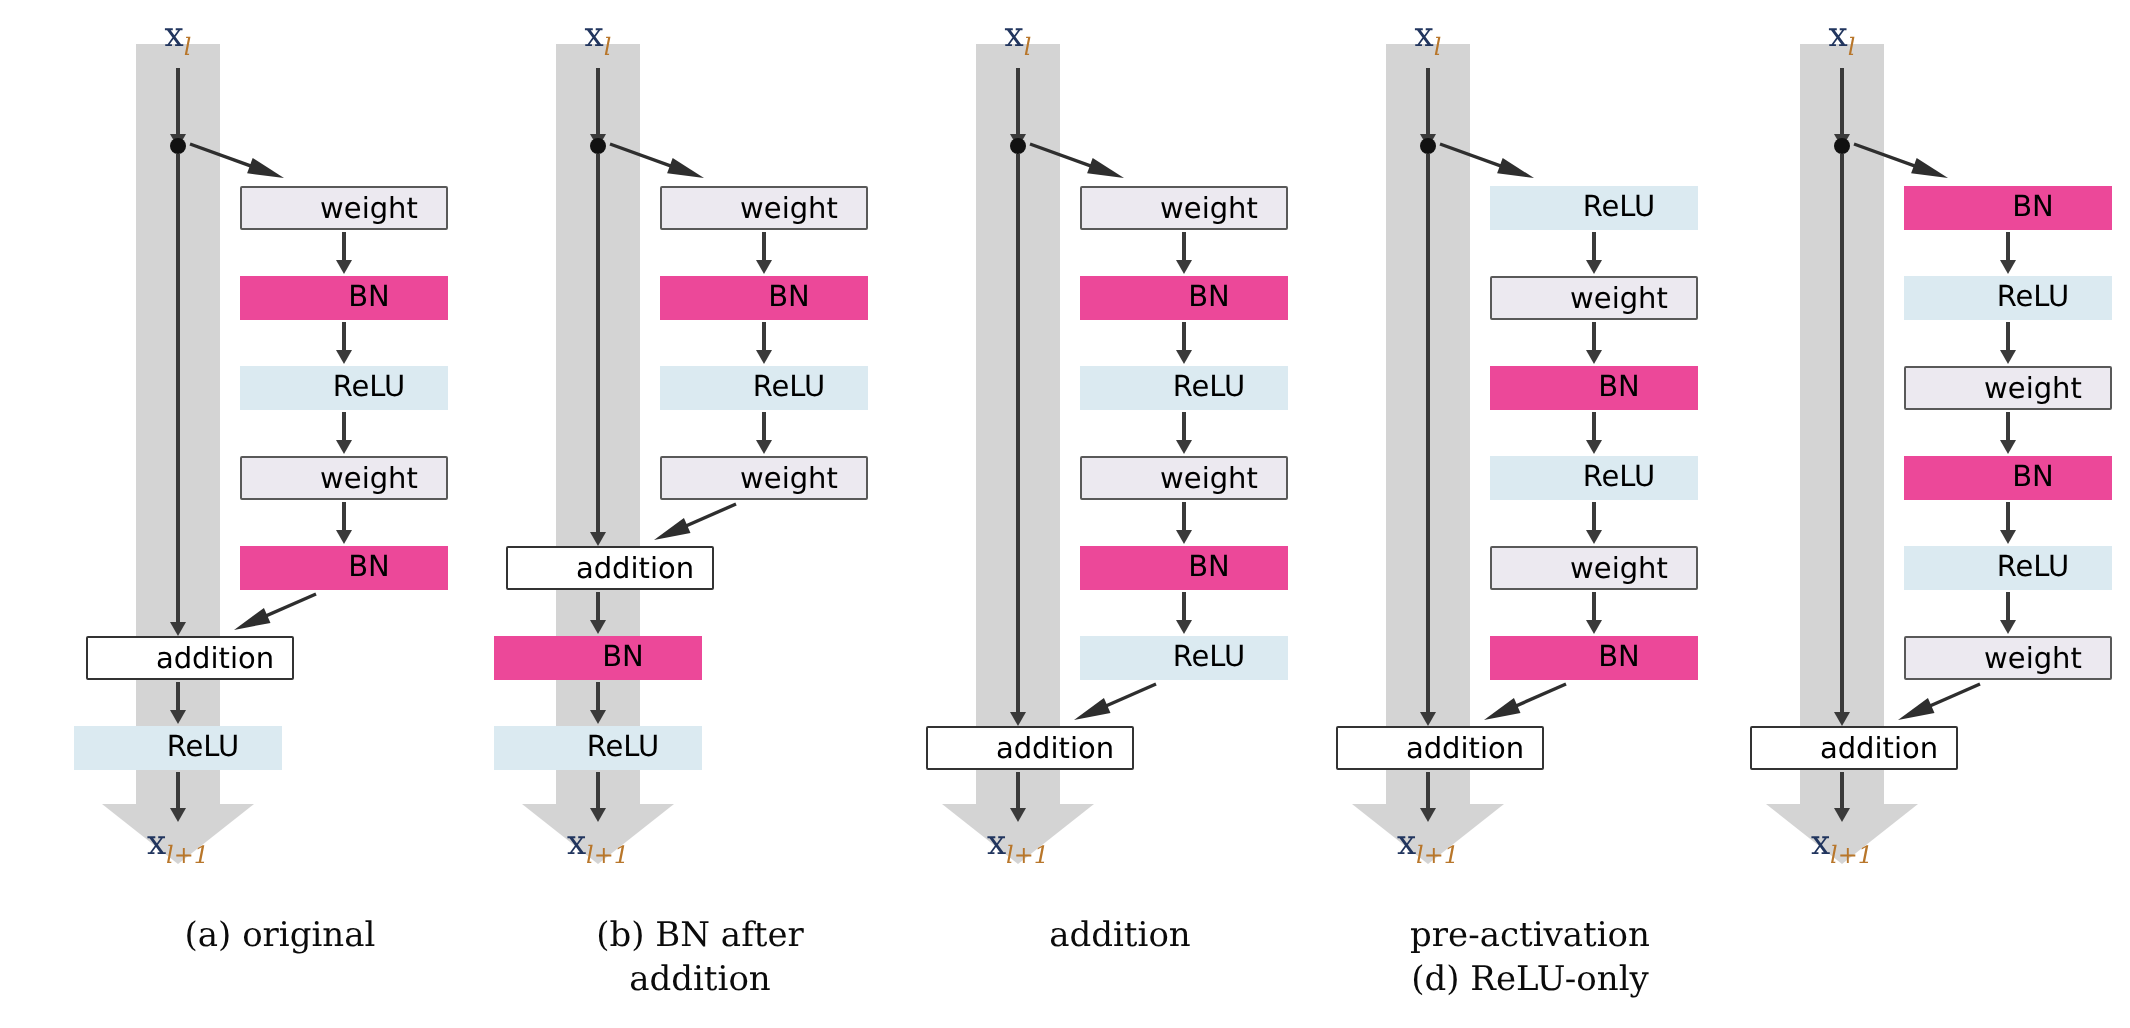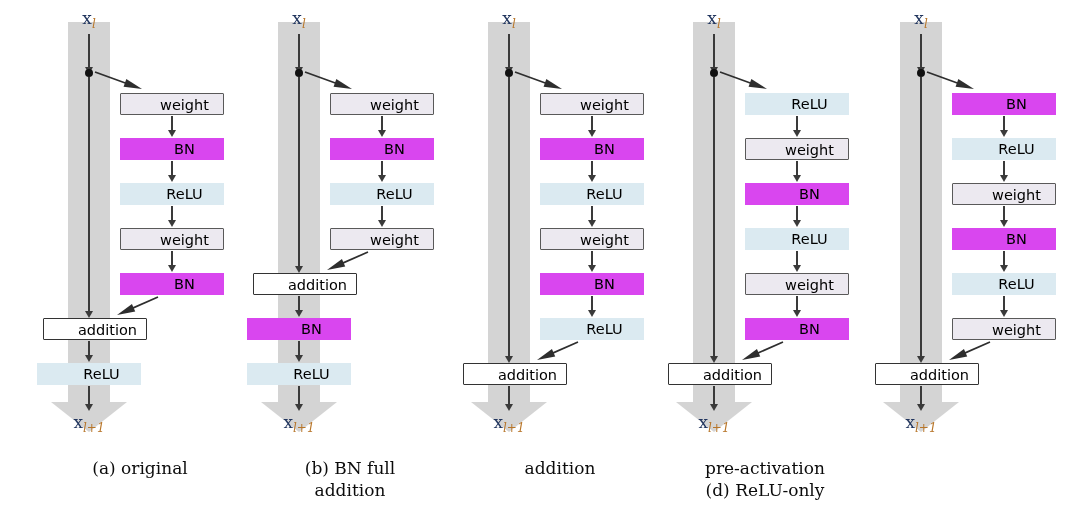--- a/index.html
+++ b/index.html
@@ -38,21 +38,21 @@
     color:#000;
     box-sizing:border-box;
     white-space:nowrap;
     padding-left:25px;
   }
   .op.weight{
     background:#ece9f0;
     border:1.6px solid #595959;
     border-radius:1px;
   }
-  .op.bn{ background:#d946ef; }
+  .op.bn{ background:#ec4899; }
   .op.relu{ background:#dbeaf1; }
   .op.addition{
     background:#ffffff;
     border:1.6px solid #333333;
     border-radius:1px;
   }
 
   
   .vline{
     position:absolute;
@@ -180,21 +180,21 @@
       <div class="vline" style="left: 88.2px; top: 296px; height: 14px;"></div>
       <div class="vhead" style="left: 84.5px; top: 310px;"></div>
       <div class="op bn" style="left: 37px; top: 318px; width: 104px;">BN</div>
       <div class="vline" style="left: 88.2px; top: 341px; height: 14px;"></div>
       <div class="vhead" style="left: 84.5px; top: 355px;"></div>
       <div class="op relu" style="left: 37px; top: 363px; width: 104px;">ReLU</div>
       <div class="vline" style="left: 88.2px; top: 386px; height: 18px;"></div>
       <div class="vhead" style="left: 84.5px; top: 404px;"></div>
       <span class="xlabel" style="left: 89px; top: 412px; transform: translate(-50%, 0px);"><span>x</span><span class="sub">l+1</span></span>
       <div class="caption" style="left: 0px; width: 210px; top: 458px;">
-        <div>(b) BN full</div>
+        <div>(b) BN after</div>
         <div>addition</div>
       </div>
     </div>
     <div class="panel" style="left: 420px; width: 210px;">
       <div class="band" style="left: 68px; top: 22px; height: 380px;"></div>
       <div class="band-head" style="left: 51px; top: 402px;"></div>
       <span class="xlabel" style="left: 89px; top: 8px; transform: translate(-50%, 0px);"><span>x</span><span class="sub">l</span></span>
       <div class="vline" style="left: 88.2px; top: 34px; height: 33px;"></div>
       <div class="vhead" style="left: 84.5px; top: 67px;"></div>
       <div class="dot" style="left: 85px; top: 69px;"></div>

